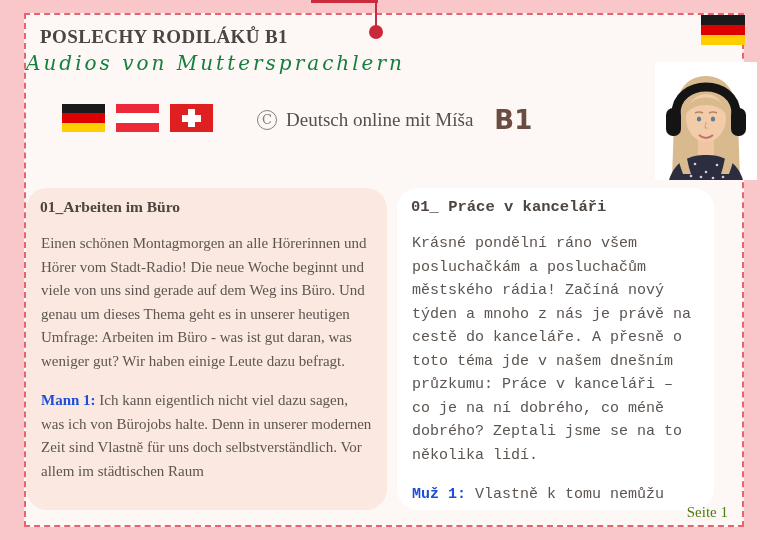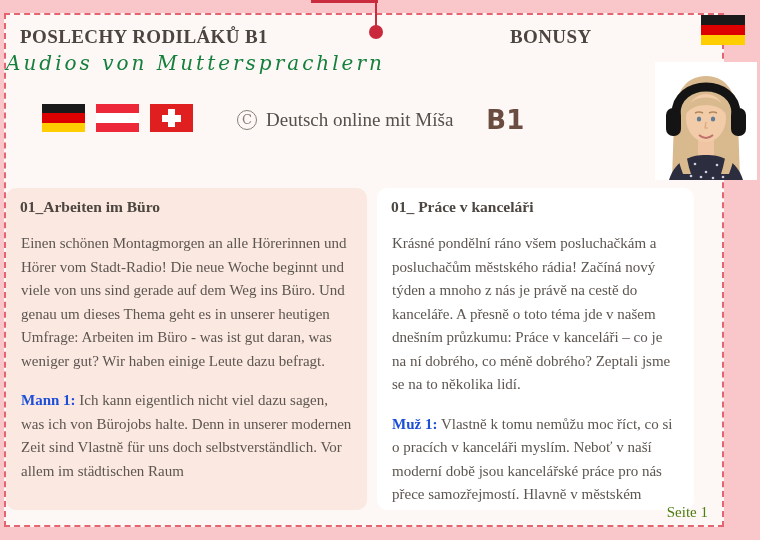--- a/index.html
+++ b/index.html
@@ -3,21 +3,21 @@
 <meta charset="utf-8">
 <style>
   html,body{margin:0;padding:0;}
   .canvas{
     position:relative; width:760px; height:540px; overflow:hidden;
     background:#f9c6c9;
     font-family:"Liberation Serif","DejaVu Serif",serif;
   }
   
   .page{
-    position:absolute; left:4px; top:13px; width:720px; height:514px;
+    position:absolute; left:24px; top:13px; width:720px; height:514px;
     box-sizing:border-box; background:#fdf8f6;
     border:2px dashed #e56470;
   }
   
   .marker-top{position:absolute; left:311px; top:0; width:67px; height:3px; background:#c92c3c; z-index:6;}
   .marker-stem{position:absolute; left:375px; top:0; width:2px; height:28px; background:#c92c3c; z-index:6;}
   .marker-dot{position:absolute; left:369px; top:25px; width:14px; height:14px; border-radius:50%; background:#c9293a; z-index:7;}
   
   .title-left,.title-right{
     position:absolute; top:11px; font-size:19px; font-weight:bold;
@@ -43,30 +43,30 @@
   
   .brand-line{position:absolute; left:231px; top:90px; display:flex; align-items:center; gap:9px;}
   .c-icon{
     width:20px; height:20px; box-sizing:border-box; border:1.5px solid #8a7f78; border-radius:50%;
     color:#8a7f78; font-size:13px; line-height:17px; text-align:center;
     font-family:"DejaVu Serif",serif; flex:0 0 auto;
   }
   .brand-name{font-size:19px; color:#564f4a;}
   .level-badge{
     font-family:"DejaVu Sans","Liberation Sans",sans-serif; font-weight:bold;
-    font-size:26px; color:#6b4c41; margin-left:24px;
+    font-size:26px; color:#6b4c41; margin-left:12px;
   }
   .subtitle{position:absolute; left:0; right:0; top:128px; text-align:center; font-size:16px; color:#4b443f;}
   
   .col{
-    position:absolute; top:173px; height:322px; border-radius:10px;
+    position:absolute; top:173px; height:322px; border-radius:21px;
     padding:10px 14px 8px; box-sizing:border-box; overflow:hidden; color:#5c5550;
   }
   .col-left{left:0; width:361px; background:#fbe9e1;}
-  .col-right{left:371px; width:317px; background:#ffffff;}
+  .col-right{left:371px; width:317px; background:#ffffff;font-family:Liberation Mono, monospace;}
   .col-heading{font-weight:bold; font-size:15.5px; color:#4c4540; margin:0 0 16px 0;}
   .col p{margin:1px; font-size:15px; line-height:23.5px;}
   .col p + p{margin-top:16px;}
   .col b{font-weight:bold; color:#1d4ed8;}
   
   .footer-brand{
     position:absolute; left:0; right:0; top:489px; text-align:center;
     font-size:15px; color:#6d665f;
   }
   .c-icon-sm{
@@ -86,21 +86,20 @@
 
 <div class="canvas">
 
   <div class="marker-top"></div>
   <div class="marker-stem"></div>
   <div class="marker-dot"></div>
 
   <div class="page">
 
     <div class="title-left">POSLECHY RODILÁKŮ B1</div>
-    <div class="title-right">BONUSY</div>
 
     <div class="script-title">Audios von Muttersprachlern</div>
 
     <div class="flag-row">
       <div class="flag">
         <div class="de-1"></div>
           <div class="de-2"></div>
           <div class="de-3"></div>
       </div>
       <div class="flag">

